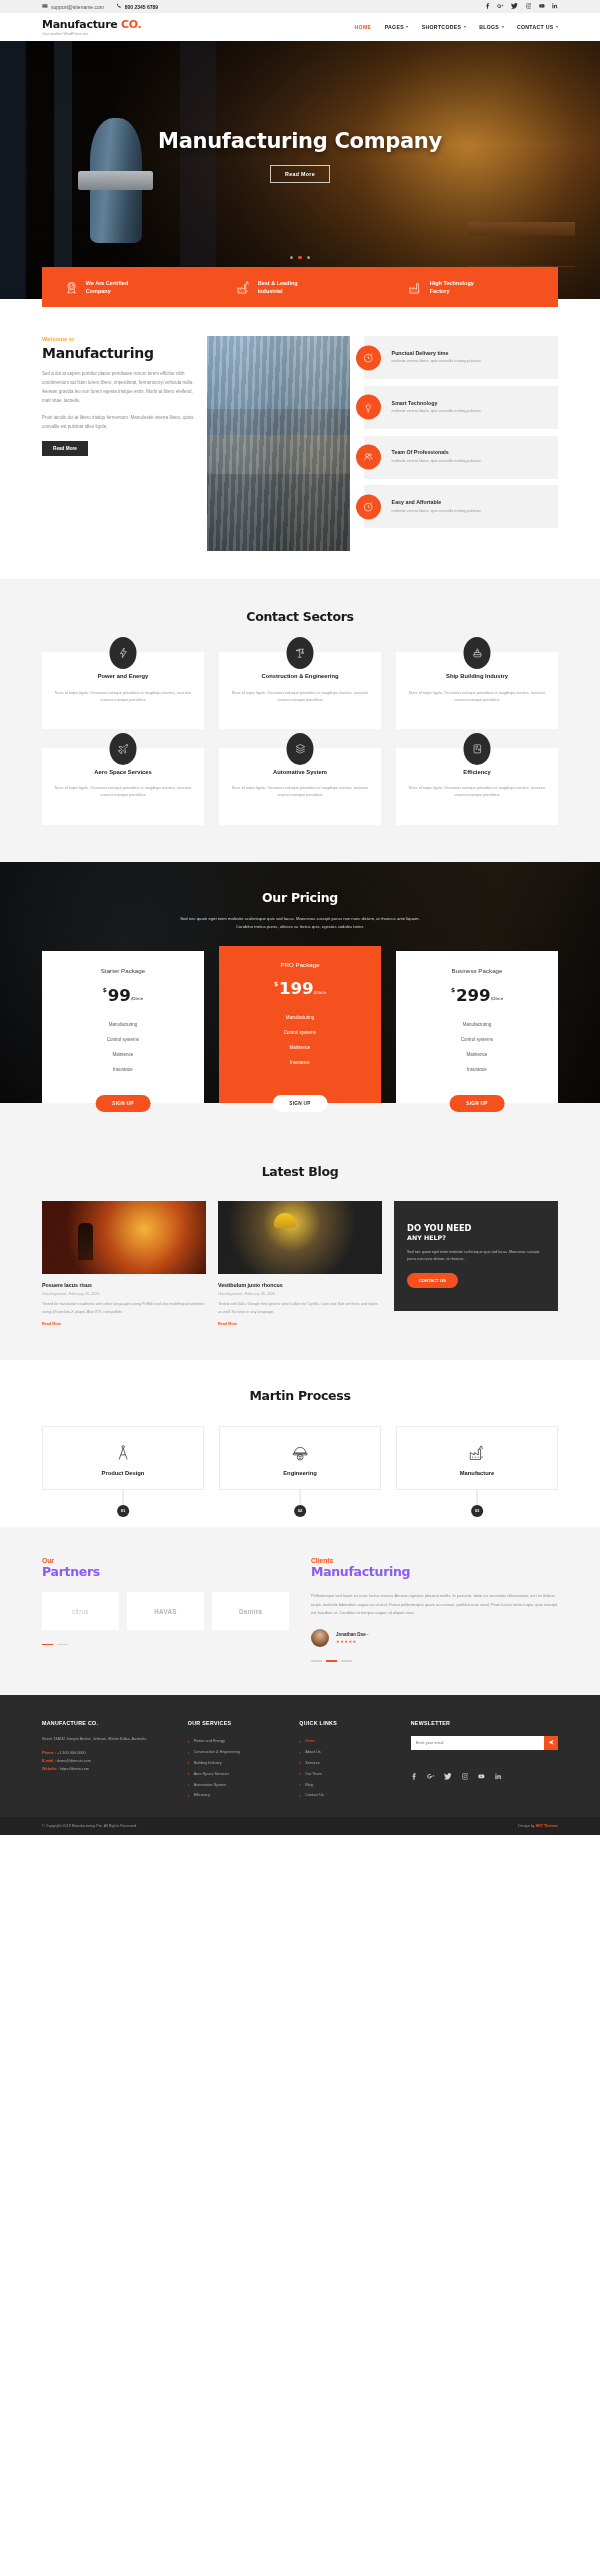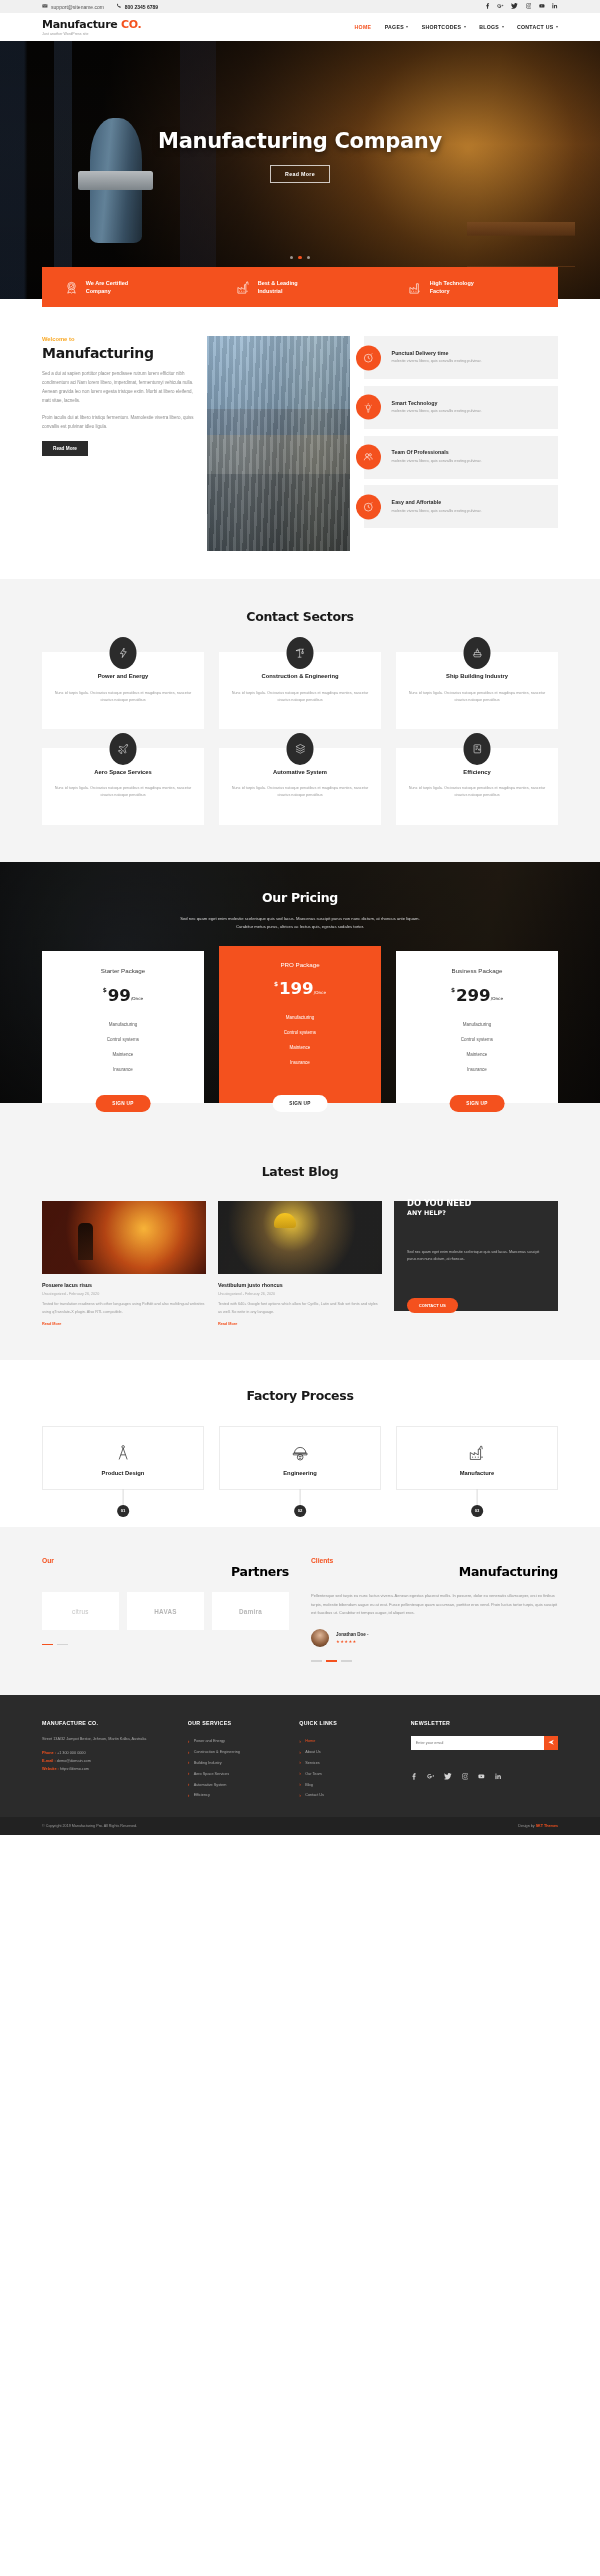--- a/index.html
+++ b/index.html
@@ -422,21 +422,20 @@
   .blog-exc { font-size: 3.8px; color: #9a9a9a; line-height: 1.95; }
   .blog-more { display: inline-block; margin-top: 5.8px; font-size: 3.8px; color: #f4511e; font-weight: bold; text-decoration: none; }
   .help-box {
     background: #2b2b2b;
     color: #fff;
     padding: 16.7px 13.3px 18.3px;
     height: 110px;
     display: flex;
     flex-direction: column;
     justify-content: center;
-    gap: 25px;
   }
   .help-h {
     font-family: "DejaVu Sans", sans-serif;
     font-weight: bold;
     font-size: 8.3px;
     line-height: 1.35;
     margin-bottom: 6.7px;
   }
   .help-h .l2 { font-size: 6.3px; }
   .help-p { font-size: 3.7px; color: #bdbdbd; line-height: 1.95; margin-bottom: 9.2px; }
@@ -490,24 +489,23 @@
   }
 
   
   .pt { background: #f4f4f4; padding: 30px 42px 33px; display: flex; gap: 22px; }
   .pt-col { flex: 1; }
   .pt-kicker { color: #f4511e; font-size: 6.7px; font-weight: bold; }
   .pt-h {
     font-family: "DejaVu Sans", sans-serif;
     font-weight: bold;
     font-size: 12.5px;
-    color: #000000;
+    color: #8b5cf6;
     margin-bottom: 13.3px;
     letter-spacing: -0.3px;
-    text-align: right;
   }
   .partner-row { display: flex; gap: 8.3px; }
   .partner-card {
     flex: 1;
     height: 38px;
     background: #fff;
     display: flex; align-items: center; justify-content: center;
     font-size: 6.3px;
     color: #c4c4c4;
     letter-spacing: 0.3px;
@@ -962,21 +960,21 @@
           <div class="l2">ANY HELP?</div>
         </div>
         <div class="help-p">Sed nec quam eget enim molestie scelerisque quis sed lacus. Maecenas suscipit purus non nunc dictum, at rhoncus.</div>
         <button class="help-btn">CONTACT US</button>
       </aside>
 
     </div>
   </section>
 
   <section class="process">
-    <h2 class="section-title">Factory Process</h2>
+    <h2 class="section-title">Martin Process</h2>
     <div class="process-grid">
 
       <div class="process-card">
         <div class="process-ico">
           <svg width="18.3" height="18.3" viewBox="0 0 32 32" fill="none" stroke="#2b2b2b" stroke-width="1.3">
             <circle cx="16" cy="5" r="2.2"></circle>
               <path d="M16 7.2L9 27M16 7.2L23 27"></path>
               <path d="M12 19h8"></path>
           </svg>
         </div>

